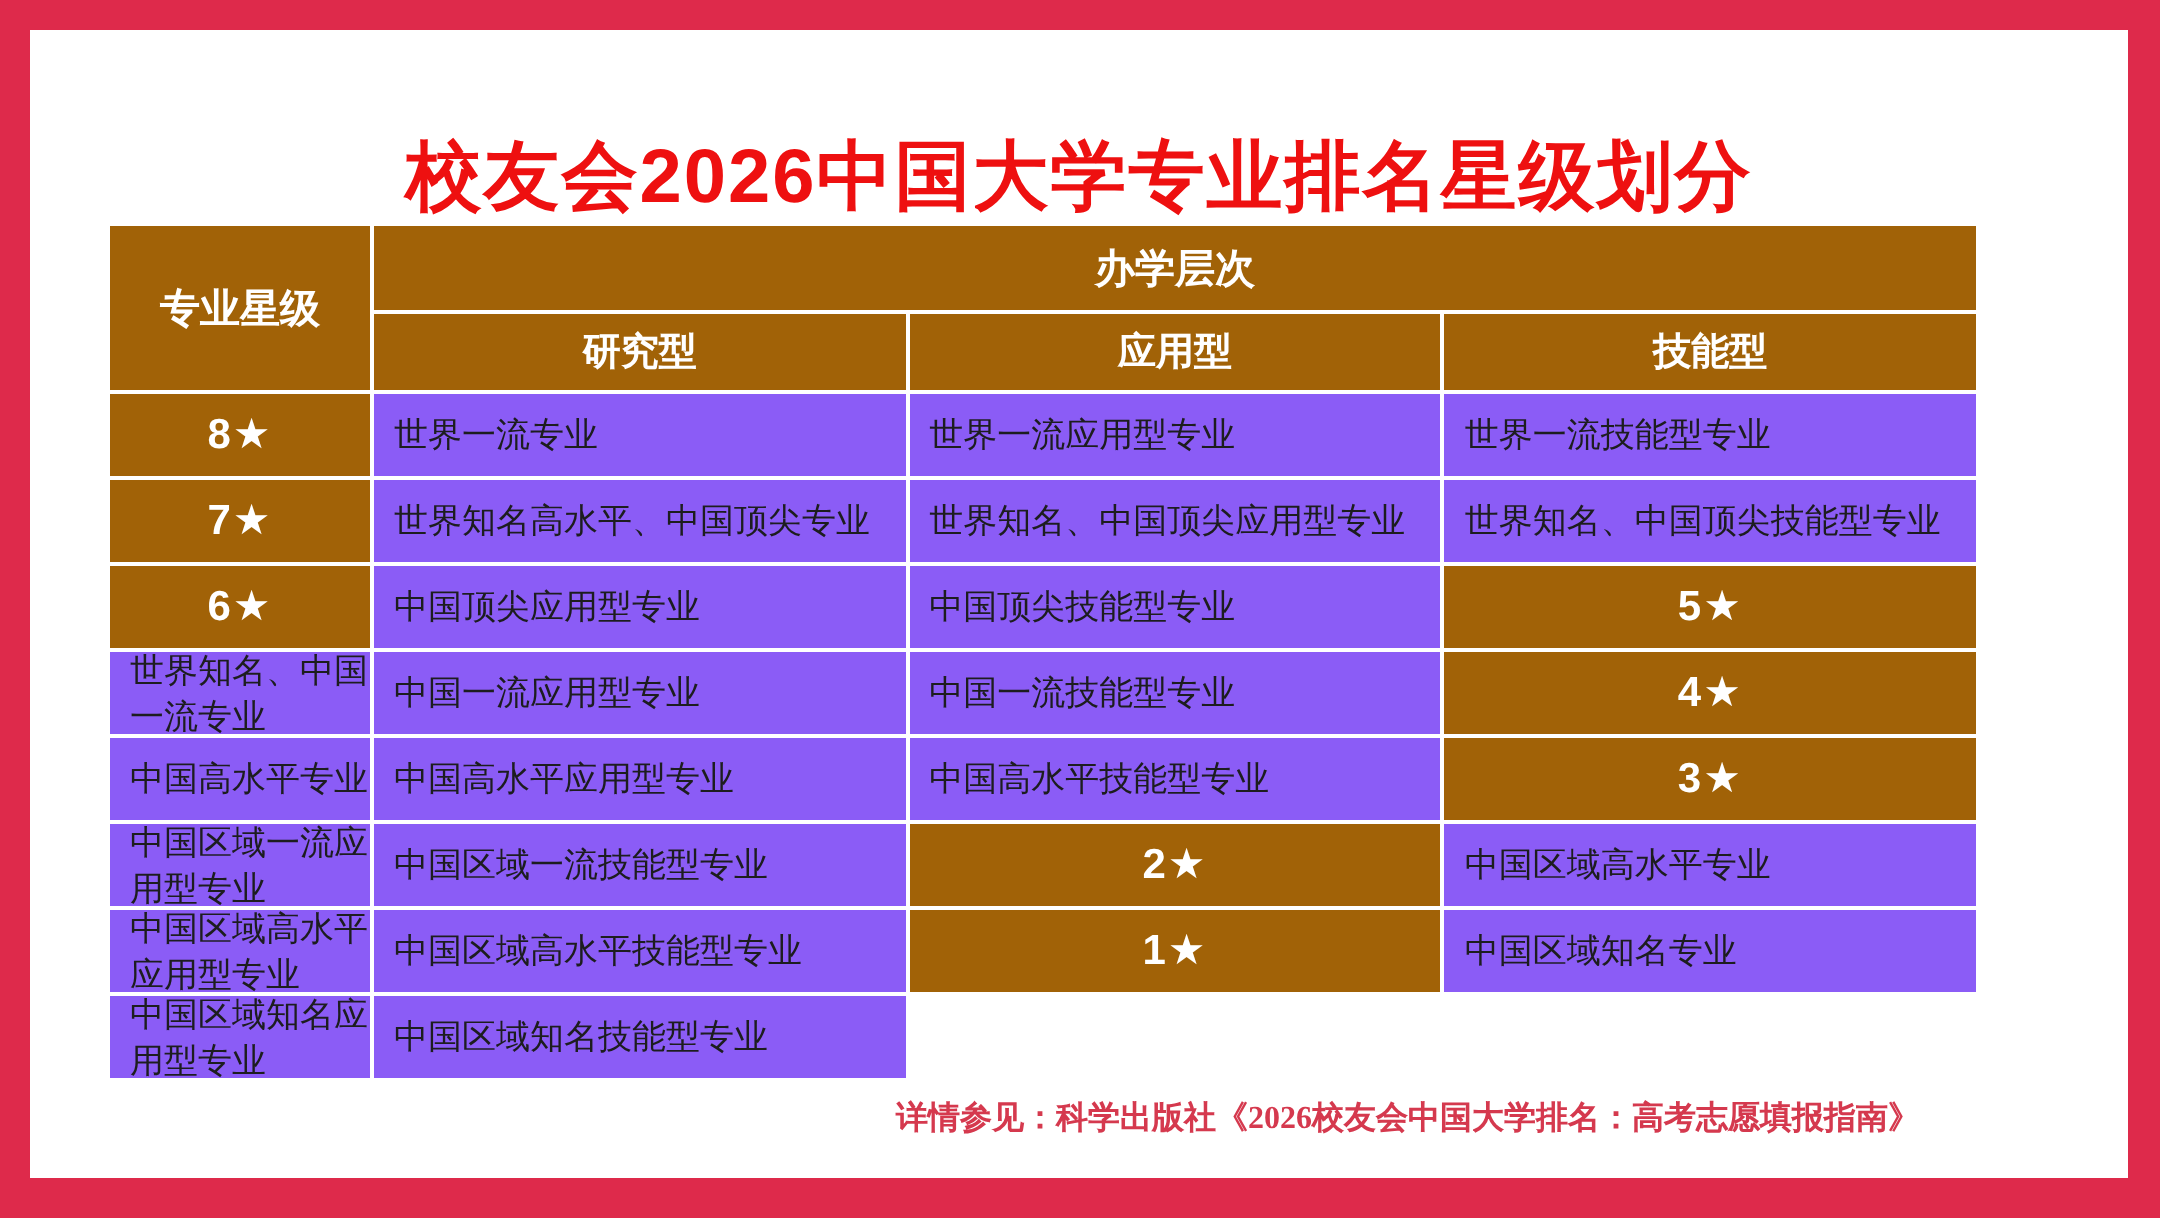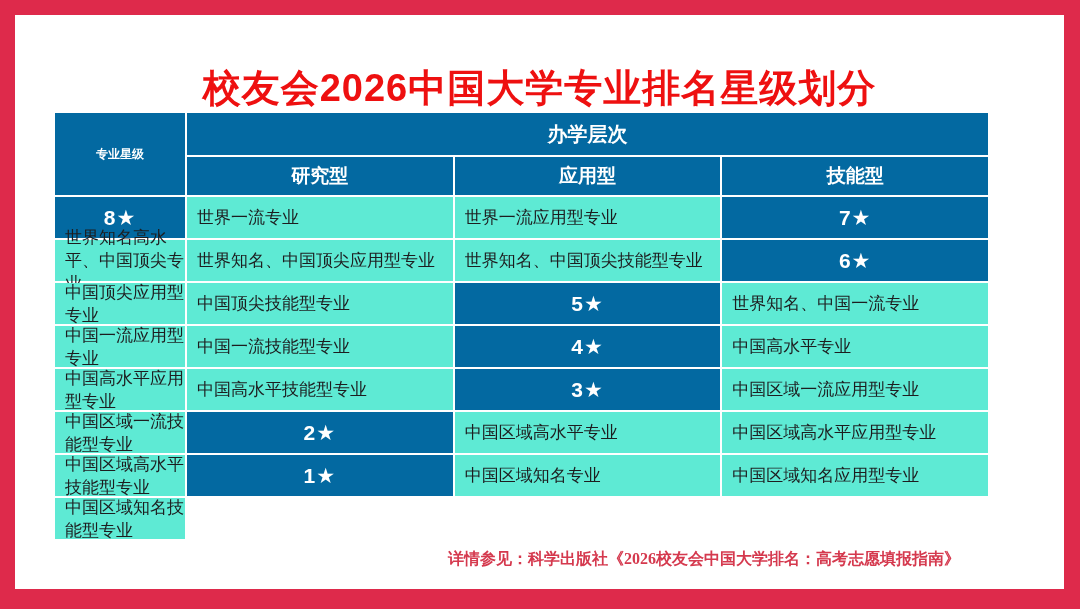--- a/index.html
+++ b/index.html
@@ -33,33 +33,33 @@
     position: absolute;
     left: 55px; top: 113px;          
     width: 933px;
     display: grid;
     grid-template-columns: 130px 1fr 1fr 1fr;
     grid-template-rows: 42px 38px repeat(8, 41px);
     gap: 2px;
     background: #ffffff;
   }
   .cell-red {
-    background: #0369a1;
+    background: #a16207;
     color: #ffffff;
     display: flex;
     align-items: center;
     justify-content: center;
     font-weight: bold;
   }
-  .corner-cell   { grid-row: 1 / 3; grid-column: 1; font-size: 12px; }
+  .corner-cell   { grid-row: 1 / 3; grid-column: 1; font-size: 20px; }
   .group-cell    { grid-row: 1; grid-column: 2 / 5; font-size: 20px; }
   .subhead-cell  { grid-row: 2; font-size: 19px; }
   .star-cell     { font-size: 21px; letter-spacing: 1px; }
   .body-cell {
-    background: #5eead4;
+    background: #8b5cf6;
     color: #1d1d1f;
     display: flex;
     align-items: center;
     padding-left: 10px;
     font-size: 17px;
     font-weight: 500;
   }
 
   .footnote {
     position: absolute;
@@ -82,20 +82,21 @@
 
   <div class="cell-red corner-cell">专业星级</div>
   <div class="cell-red group-cell">办学层次</div>
   <div class="cell-red subhead-cell">研究型</div>
   <div class="cell-red subhead-cell">应用型</div>
   <div class="cell-red subhead-cell">技能型</div>
 
   <div class="cell-red star-cell">8★</div>
   <div class="body-cell">世界一流专业</div>
   <div class="body-cell">世界一流应用型专业</div>
+  <div class="body-cell">世界一流技能型专业</div>
 
   <div class="cell-red star-cell">7★</div>
   <div class="body-cell">世界知名高水平、中国顶尖专业</div>
   <div class="body-cell">世界知名、中国顶尖应用型专业</div>
   <div class="body-cell">世界知名、中国顶尖技能型专业</div>
 
   <div class="cell-red star-cell">6★</div>
   <div class="body-cell">中国顶尖应用型专业</div>
   <div class="body-cell">中国顶尖技能型专业</div>
 

